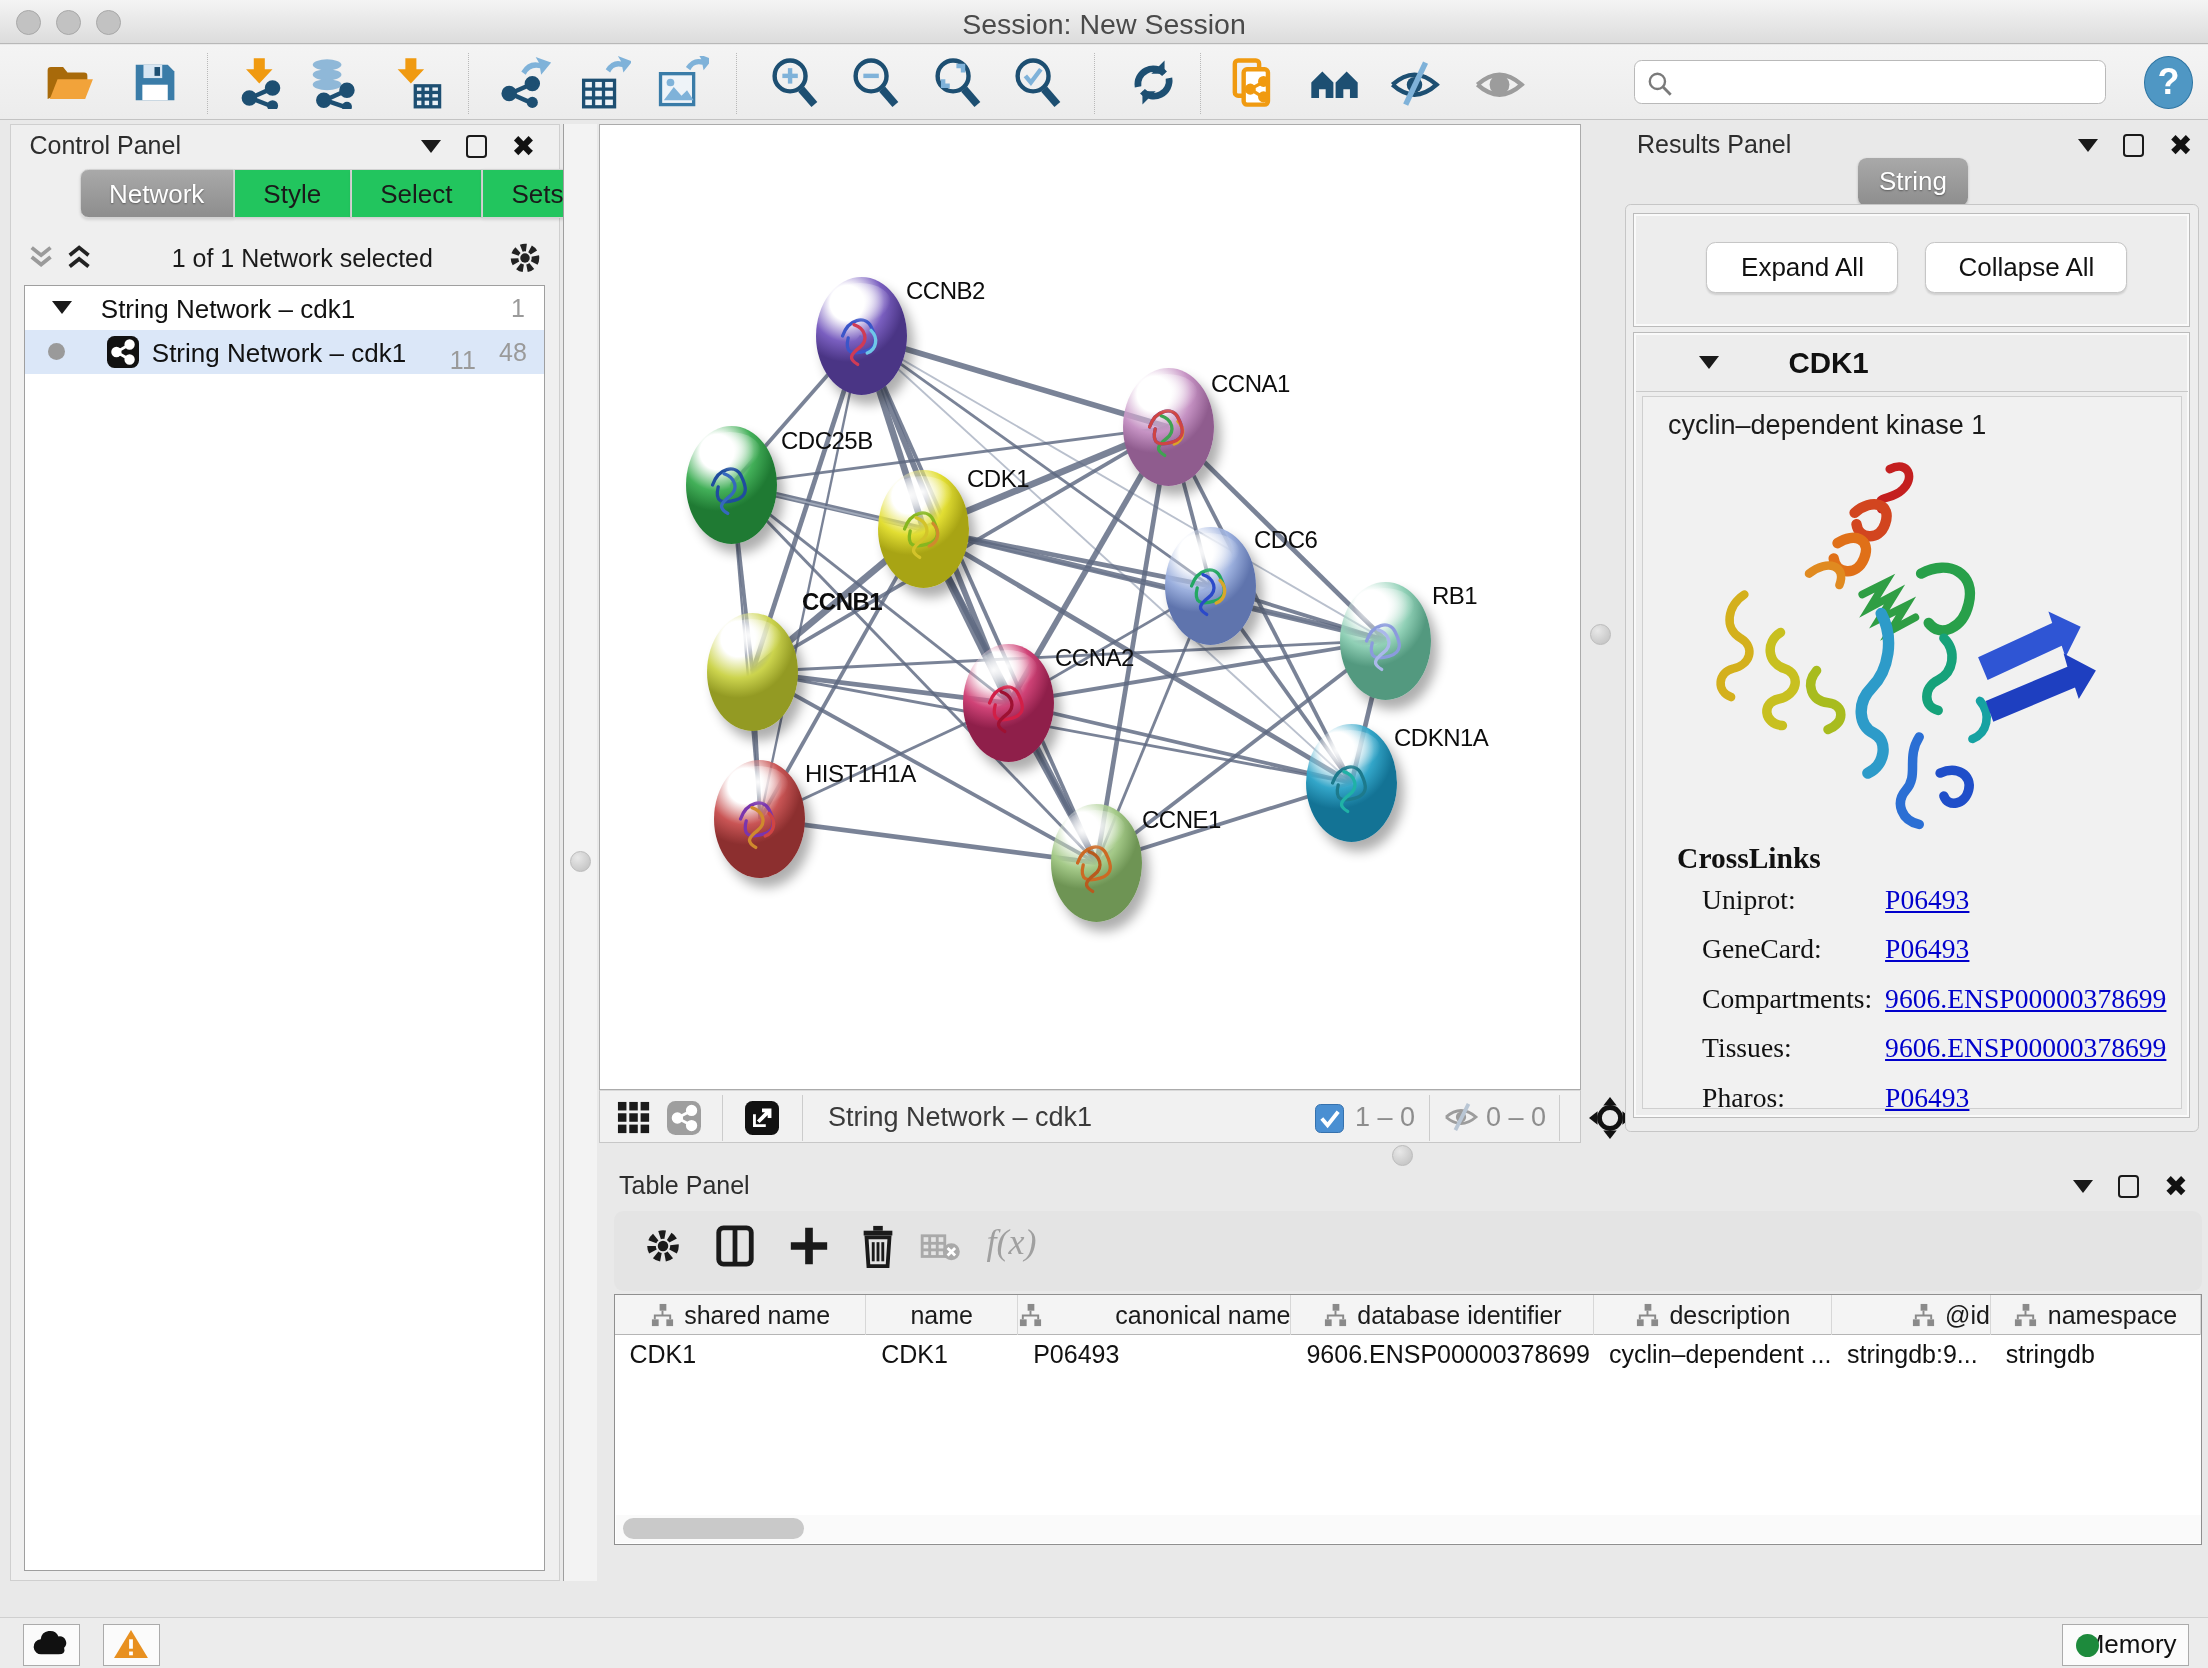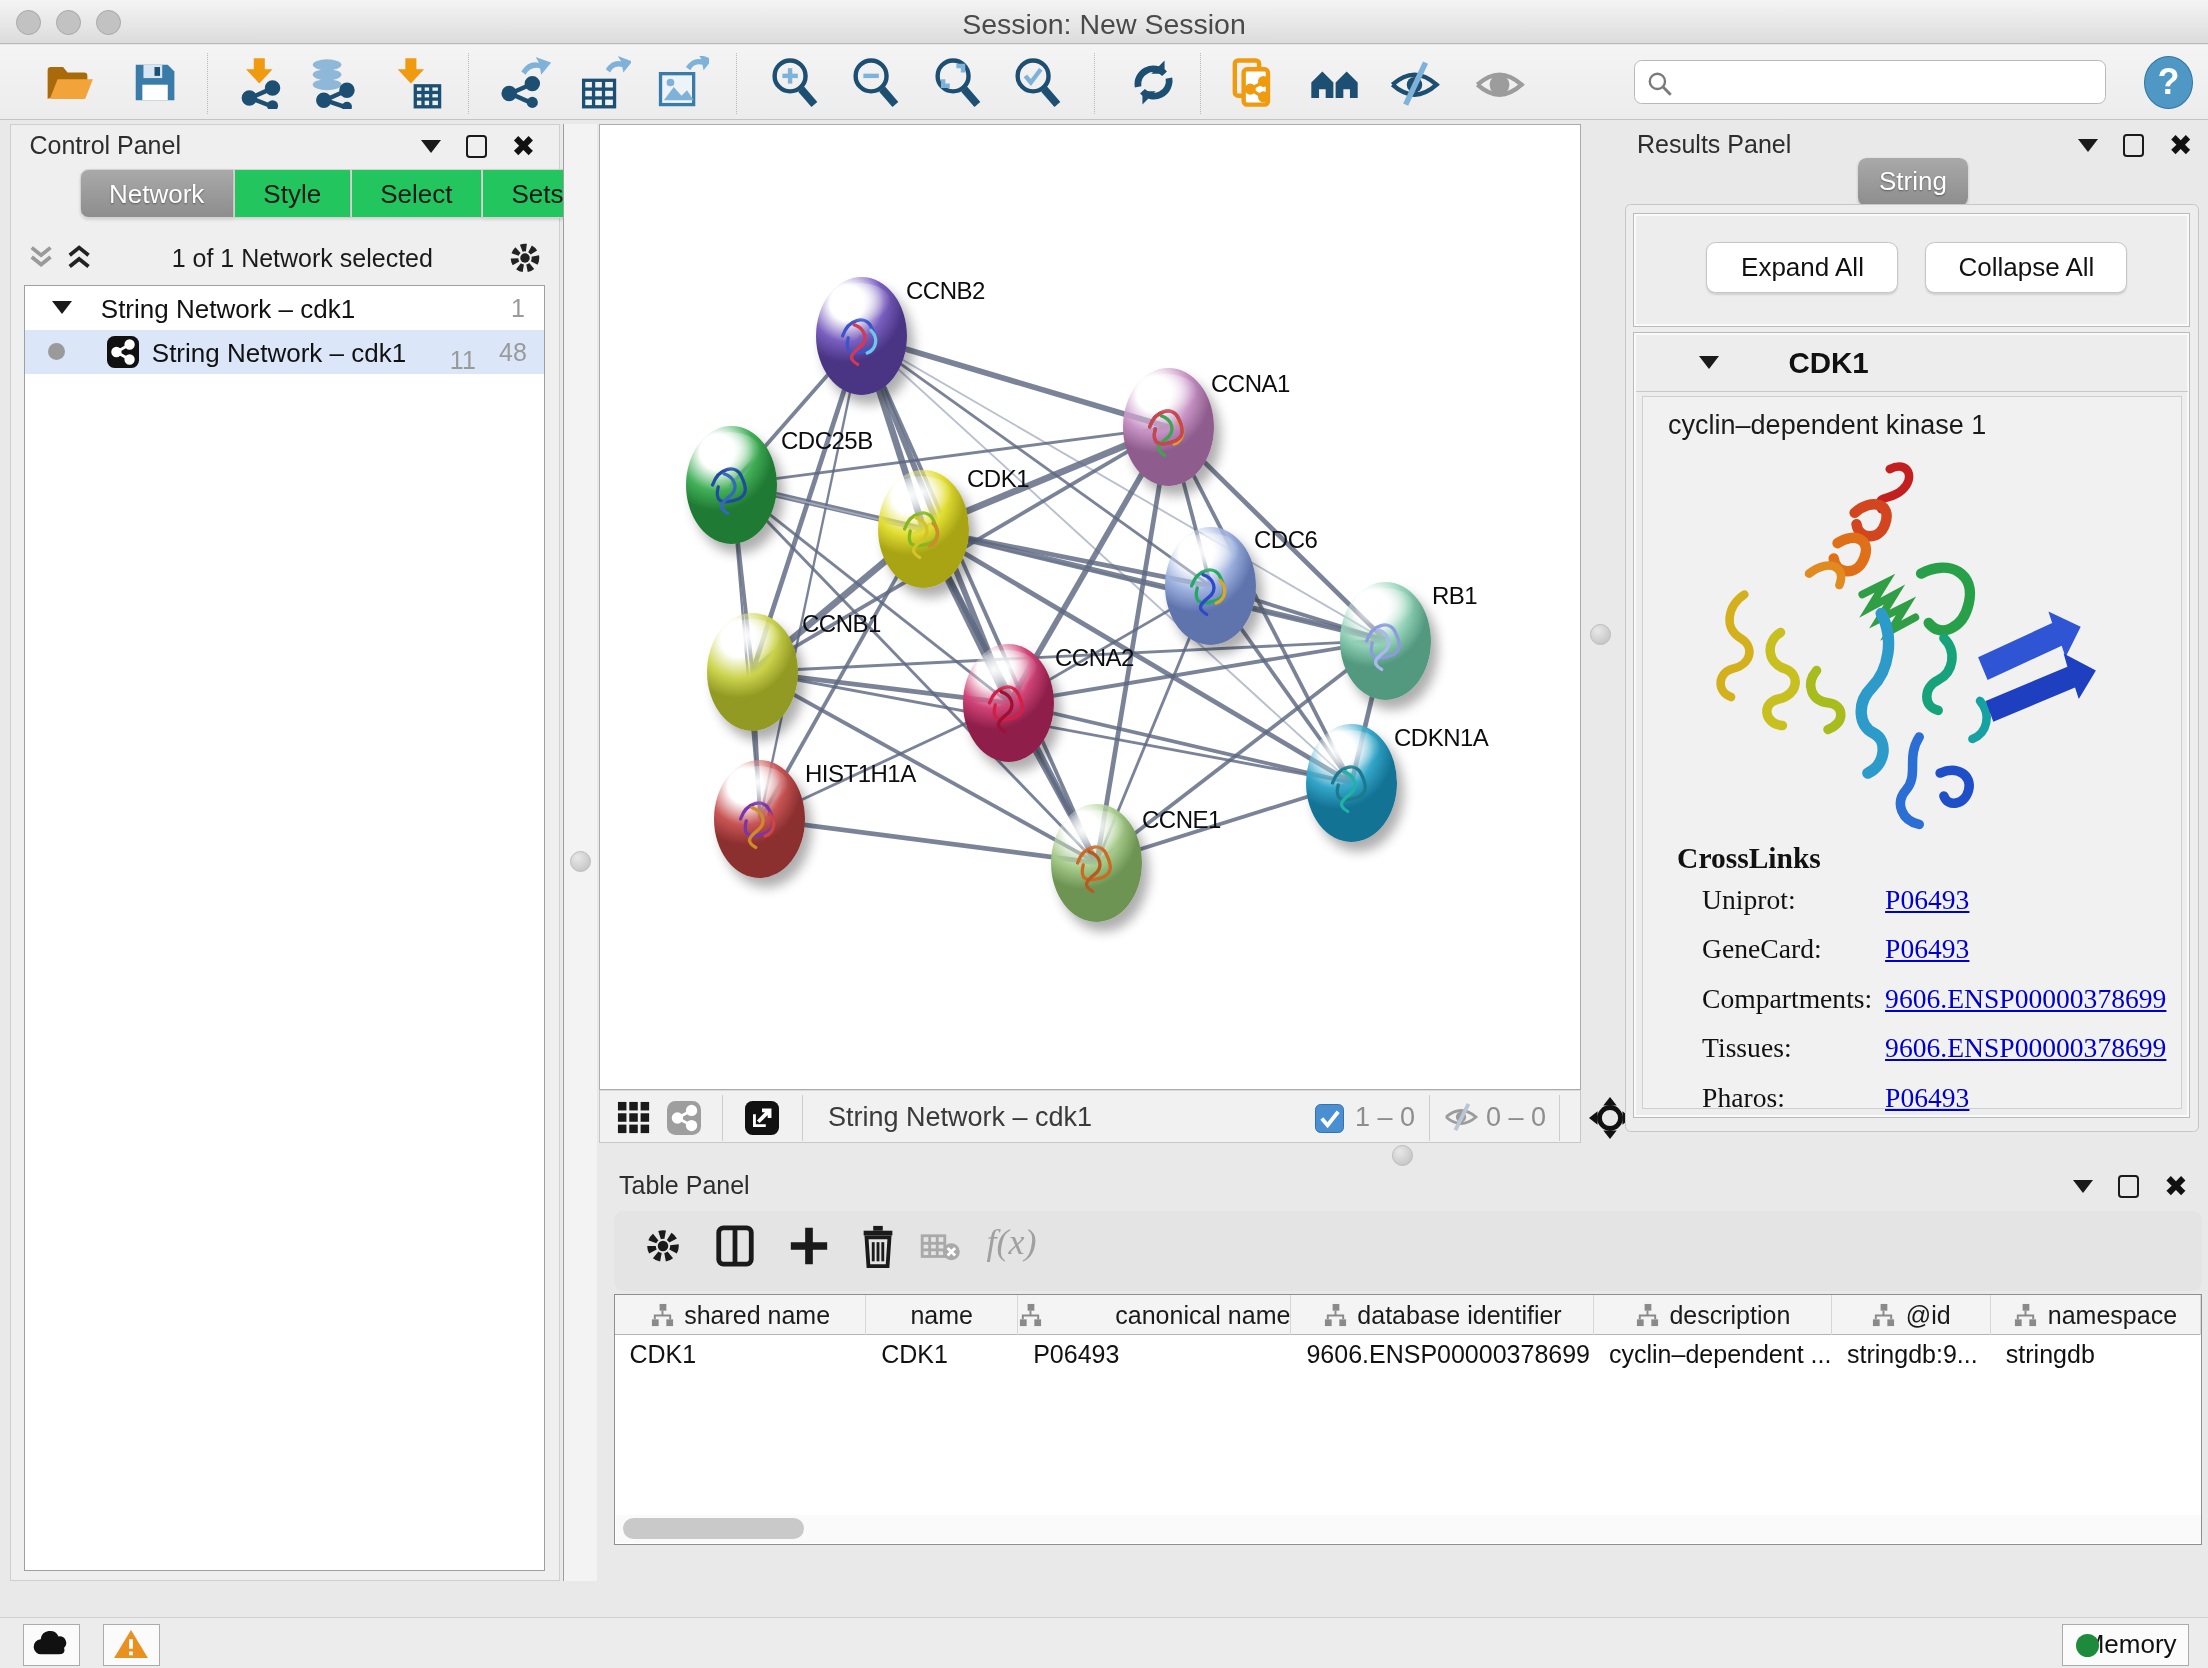--- a/index.html
+++ b/index.html
@@ -460,21 +460,21 @@
         <path d="M40 50 C 52 54, 56 66, 46 74 S 34 86, 44 92" fill="none" stroke="#2b49c9" stroke-width="3.5" stroke-linecap="round"></path>
         <path d="M58 56 C 66 64, 64 76, 54 80" fill="none" stroke="#d9a72a" stroke-width="3.5" stroke-linecap="round"></path>
       </svg><div class="gloss"></div></div>
     <div class="nlabel" style="left: 654px; top: 401px;">CDC6</div>
     <div class="node" style="left: 740px; top: 457px; background: radial-gradient(62% 50% at 34% 22%, rgba(255, 255, 255, 0.95), rgba(255, 255, 255, 0.35) 30%, rgb(144, 208, 182) 66%, rgb(83, 153, 127) 100%);"><svg width="91" height="118" viewBox="0 0 96 124">
         <path d="M28 62 C 34 44, 52 40, 58 52 S 66 74, 52 78 S 30 80, 34 64" fill="none" stroke="#8b9bdd" stroke-width="3.5" stroke-linecap="round"></path>
         <path d="M40 50 C 52 54, 56 66, 46 74 S 34 86, 44 92" fill="none" stroke="#aab8ea" stroke-width="3.5" stroke-linecap="round"></path>
       </svg><div class="gloss"></div></div>
     <div class="nlabel" style="left: 832px; top: 457px;">RB1</div>
     <div class="node" style="left: 107px; top: 488px; background: radial-gradient(62% 50% at 34% 22%, rgba(255, 255, 255, 0.95), rgba(255, 255, 255, 0.35) 30%, rgb(204, 212, 78) 66%, rgb(147, 154, 35) 100%);"><svg width="91" height="118" viewBox="0 0 96 124"></svg><div class="gloss"></div></div>
-    <div class="nlabel" style="left: 202px; top: 485px;">CCNB1</div>
+    <div class="nlabel" style="left: 202px; top: 463px; font-weight: bold;">CCNB1</div>
     <div class="node" style="left: 363px; top: 519px; background: radial-gradient(62% 50% at 34% 22%, rgba(255, 255, 255, 0.95), rgba(255, 255, 255, 0.35) 30%, rgb(208, 67, 119) 66%, rgb(143, 31, 74) 100%);"><svg width="91" height="118" viewBox="0 0 96 124">
         <path d="M28 62 C 34 44, 52 40, 58 52 S 66 74, 52 78 S 30 80, 34 64" fill="none" stroke="#d21f47" stroke-width="3.5" stroke-linecap="round"></path>
         <path d="M40 50 C 52 54, 56 66, 46 74 S 34 86, 44 92" fill="none" stroke="#9e1132" stroke-width="3.5" stroke-linecap="round"></path>
       </svg><div class="gloss"></div></div>
     <div class="nlabel" style="left: 455px; top: 519px;">CCNA2</div>
     <div class="node" style="left: 706px; top: 599px; background: radial-gradient(62% 50% at 34% 22%, rgba(255, 255, 255, 0.95), rgba(255, 255, 255, 0.35) 30%, rgb(51, 166, 201) 66%, rgb(19, 115, 149) 100%);"><svg width="91" height="118" viewBox="0 0 96 124">
         <path d="M28 62 C 34 44, 52 40, 58 52 S 66 74, 52 78 S 30 80, 34 64" fill="none" stroke="#1d7a8c" stroke-width="3.5" stroke-linecap="round"></path>
         <path d="M40 50 C 52 54, 56 66, 46 74 S 34 86, 44 92" fill="none" stroke="#20b2a6" stroke-width="3.5" stroke-linecap="round"></path>
       </svg><div class="gloss"></div></div>
     <div class="nlabel" style="left: 794px; top: 599px;">CDKN1A</div>
@@ -713,21 +713,21 @@
               <rect x="10" y="1" width="7" height="7"></rect>
               <rect x="2" y="17" width="7" height="7"></rect>
               <rect x="17" y="17" width="7" height="7"></rect>
             </g>
             <g stroke="#8a8a8a" stroke-width="2" fill="none">
               <path d="M13 8 v5 M5 17 v-4 h16 v4"></path>
             </g>
           </svg>
           <span>description</span>
         </div>
-        <div class="th" style="width: 162px;">
+        <div class="th" style="width: 162px; justify-content: flex-end;">
           <svg width="25" height="25" viewBox="0 0 26 26">
             <g fill="#8a8a8a">
               <rect x="10" y="1" width="7" height="7"></rect>
               <rect x="2" y="17" width="7" height="7"></rect>
               <rect x="17" y="17" width="7" height="7"></rect>
             </g>
             <g stroke="#8a8a8a" stroke-width="2" fill="none">
               <path d="M13 8 v5 M5 17 v-4 h16 v4"></path>
             </g>
           </svg>

